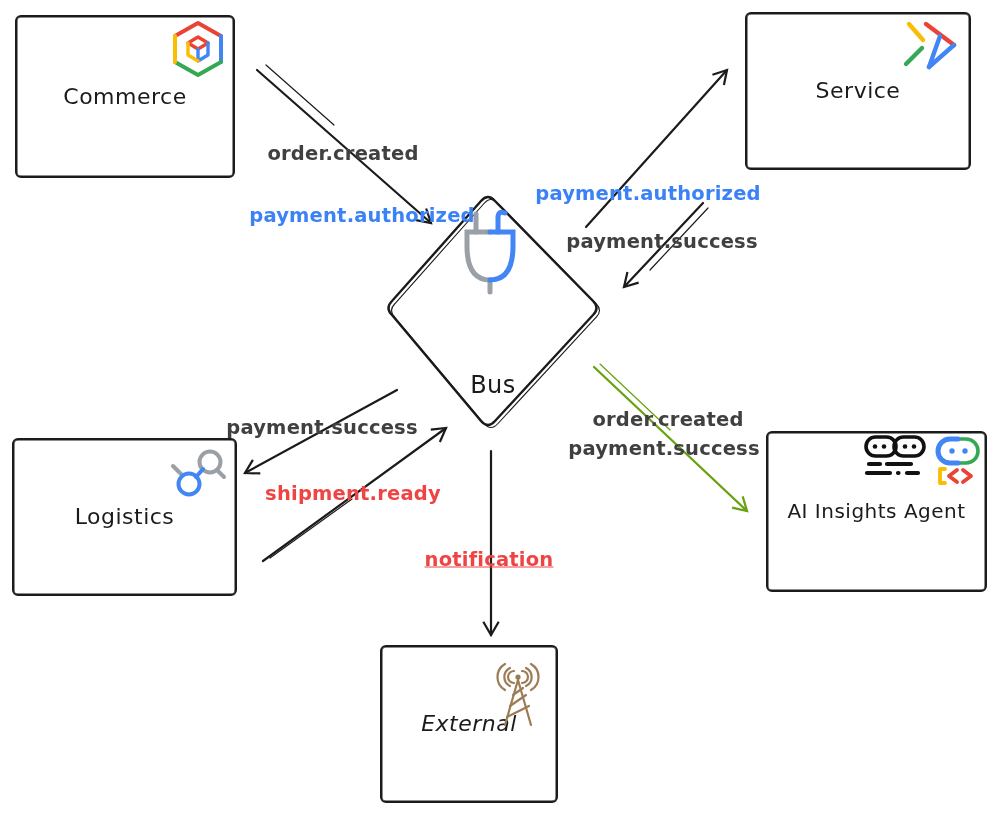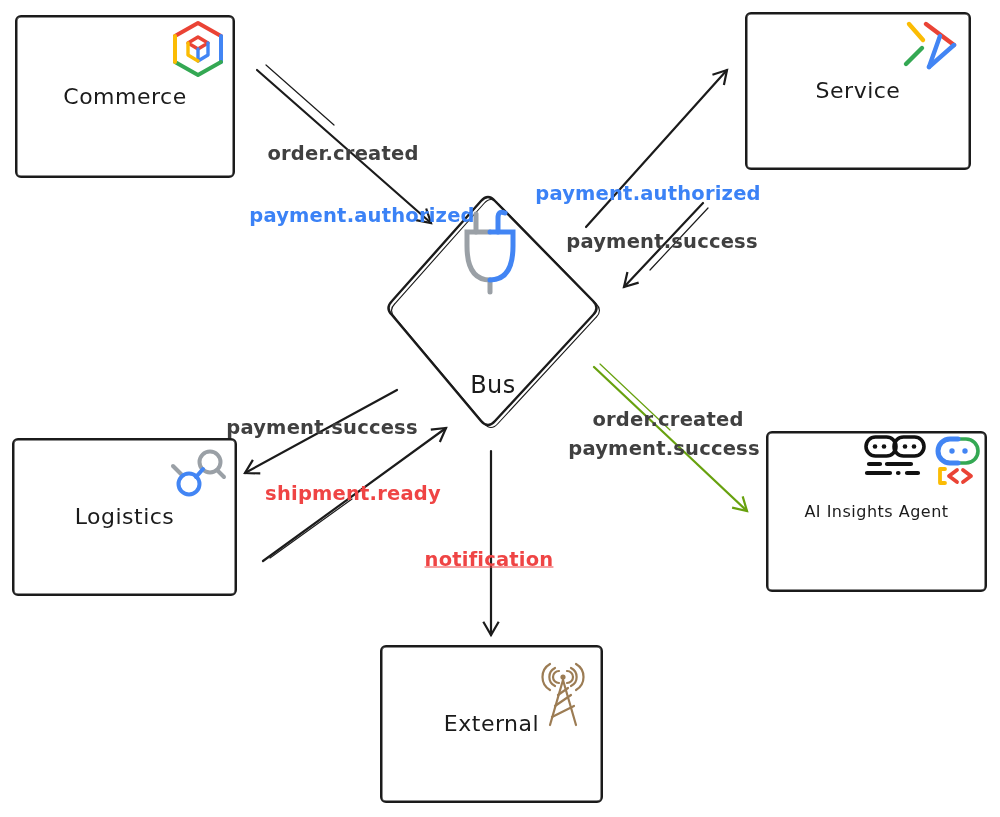--- a/index.html
+++ b/index.html
@@ -10,21 +10,21 @@
   svg.arrows{position:absolute;left:0;top:0;width:1000px;height:817px;}
   svg.arrows line{stroke:#1b1b1b;stroke-width:2.2;stroke-linecap:round;}
   svg.arrows line.thin{stroke-width:1.2;}
   svg.arrows g.green-stroke line{stroke:#67a10e;}
   .box{
     position:absolute;border:2.6px solid #1b1b1b;border-radius:6px;background:#fff;
     display:flex;align-items:center;justify-content:center;box-sizing:border-box;
     box-shadow:0 0 0 0.5px #1b1b1b inset;
   }
   .node-label{font-size:22px;font-weight:500;text-align:center;letter-spacing:.5px;line-height:1.45;}
-  .node-label.small{font-size:16px;}
+  .node-label.small{font-size:20px;}
   .node-icon{position:absolute;}
   .elabel{
     position:absolute;transform:translate(-50%,-50%);
     font-size:19.5px;font-weight:600;letter-spacing:.2px;white-space:nowrap;
   }
   .green{color:#404040;}
   .red{color:#3b82f6;margin-top:37px;}
   .orange{color:#ef4444;}
   .bus-wrap{position:absolute;left:378px;top:188px;width:230px;height:250px;}
   .bus-wrap .node-label{position:absolute;left:0;top:180px;width:100%;font-size:24px;}
@@ -152,21 +152,21 @@
         <path d="M28,41 L36,47 L28,53" stroke="#ea4335" stroke-width="3.8"></path>
       </g>
       <g fill="#4285f4">
         <circle cx="17" cy="22" r="2.7"></circle>
           <circle cx="30" cy="22" r="2.7"></circle>
       </g>
     </svg>
     <div class="node-label small">AI Insights Agent</div>
   </div>
 
-  <div class="box" style="left:380px;top:645px;width:223px;height:158px;">
+  <div class="box" style="left:380px;top:645px;width:178px;height:158px;font-style:italic;">
     <svg class="node-icon" style="right:10px;top:10px;" width="55" height="76" viewBox="0 0 55 76">
       <g fill="none" stroke="#9c7c54" stroke-width="2.2" stroke-linecap="round">
         <path d="M27,23 L14,68"></path>
           <path d="M27,23 L40,68"></path>
         <path d="M22,38 L32,31"></path>
           <path d="M19,49 L35,38"></path>
           <path d="M16,60 L38,49"></path>
         <path d="M23,14 A6,6 0 0 0 23,26"></path>
           <path d="M19,11 A10,10 0 0 0 19,29"></path>
           <path d="M14,7 A15,15 0 0 0 14,33"></path>

